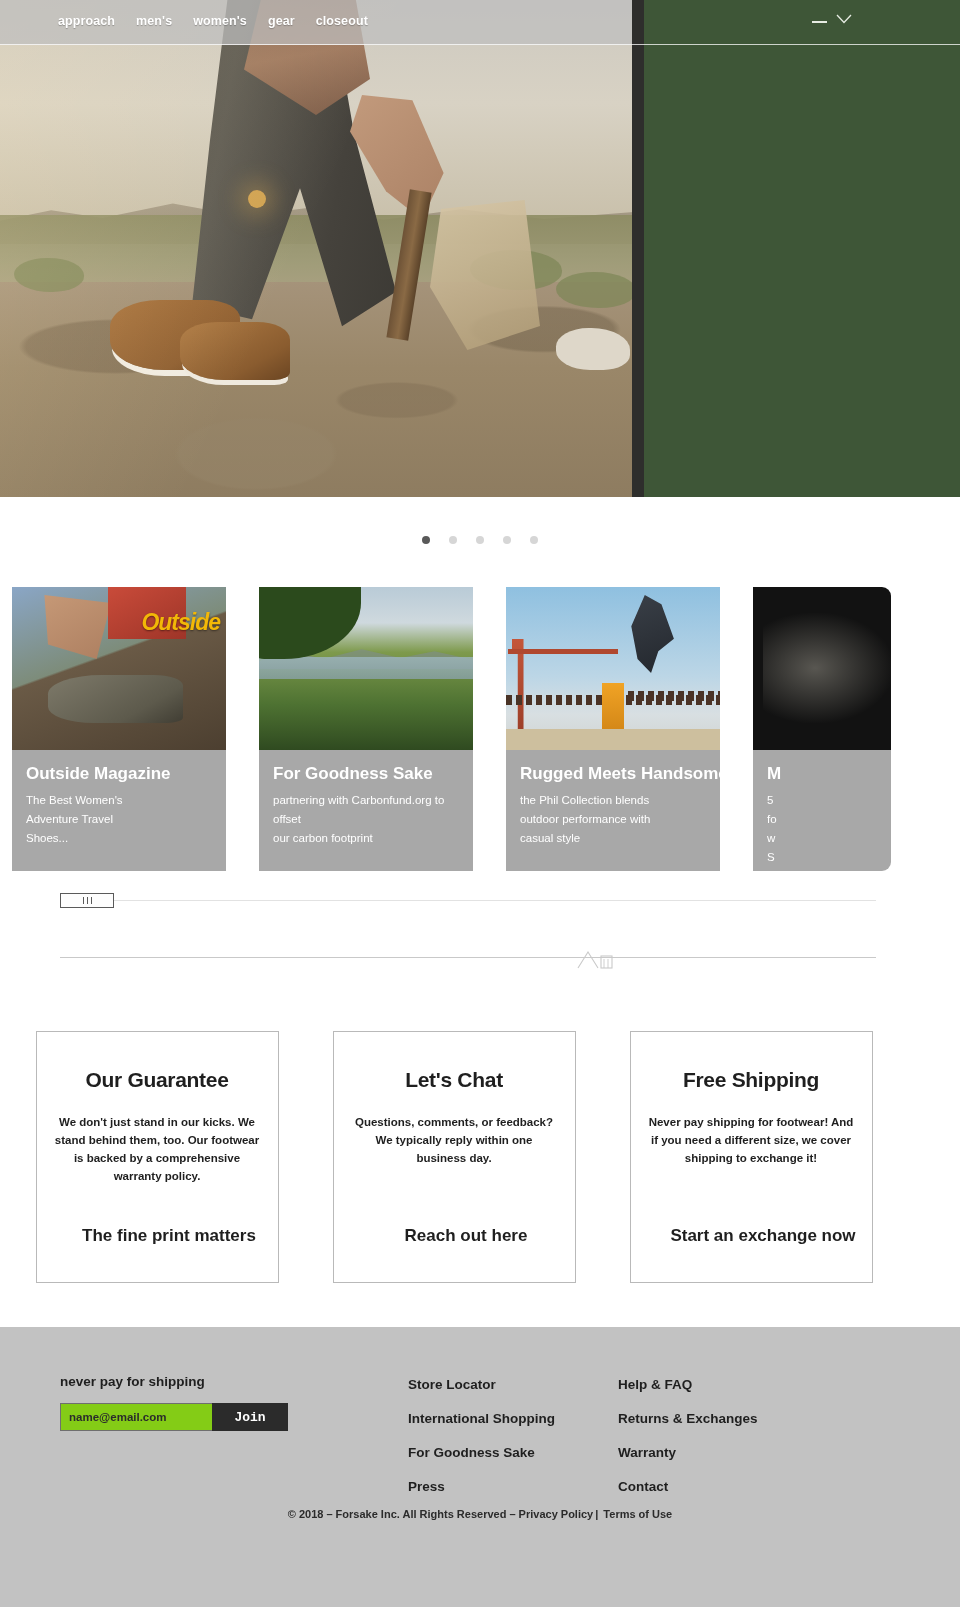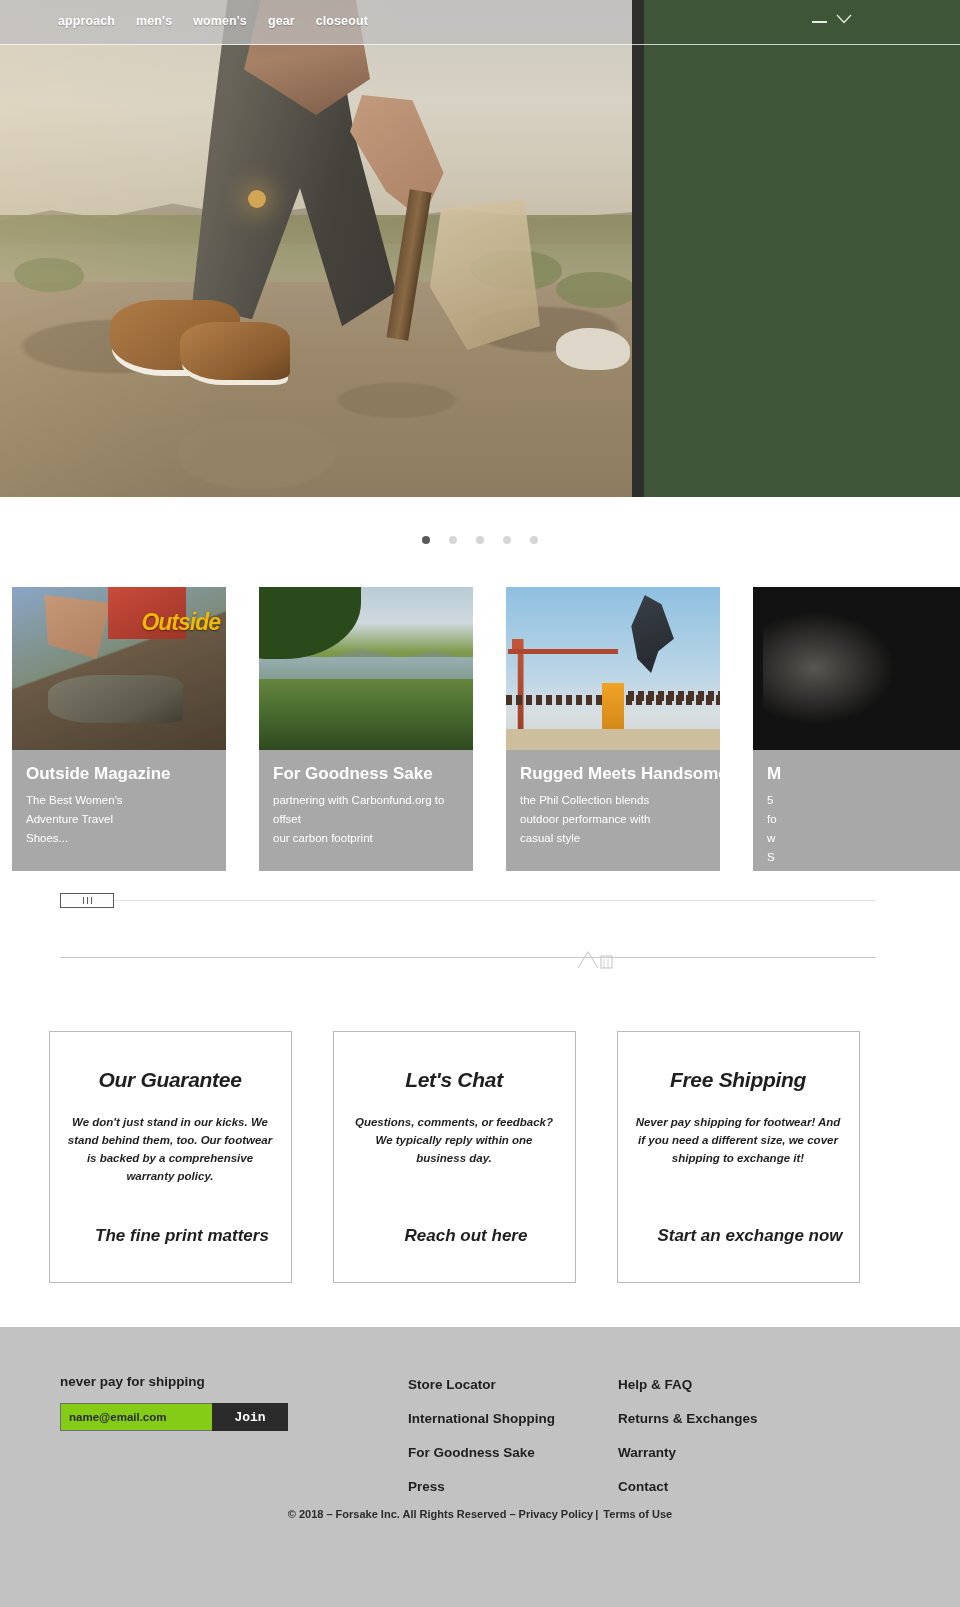--- a/index.html
+++ b/index.html
@@ -151,22 +151,23 @@
   .dots {
     position: absolute; left: 0; top: 497px; width: 960px; height: 85px;
     display: flex; align-items: center; justify-content: center; gap: 19px;
     background: #ffffff;
   }
   .dot { width: 8px; height: 8px; border-radius: 50%; background: #d6d6d6; }
   .dot.active { background: #595959; }
 
   
   .cards {
-    position: absolute; left: 0; top: 587px; width: 960px; height: 284px;
+    position: absolute; left: 0; top: 587px; width: 891px; height: 284px;
     overflow: hidden;
+    border-radius: 9px;
   }
   .cards-track { position: absolute; left: 12px; top: 0; display: flex; gap: 33px; }
   .card { width: 214px; height: 284px; position: relative; overflow: hidden; }
   .card-img { width: 100%; height: 163px; position: relative; overflow: hidden; }
   .card-body {
     position: absolute; left: 0; top: 163px; width: 100%; height: 121px;
     background: #a8a8a8; padding: 14px 14px 0 14px;
   }
   .card-title {
     color: #ffffff; font-size: 17px; font-weight: 700; line-height: 20px;
@@ -263,21 +264,21 @@
   .divider-wrap { position: absolute; left: 0; top: 940px; width: 960px; height: 36px; }
   .divider-line {
     position: absolute; left: 60px; top: 17px; width: 816px; height: 1px;
     background: #c9c9c9;
   }
   .divider-icon { position: absolute; left: 577px; top: 6px; }
 
   
   .boxes {
     position: absolute; left: 0; top: 1031px; width: 908px; height: 252px;
-    display: flex; justify-content: center; gap: 41px; font-style: italic;
+    display: flex; justify-content: center; gap: 54px;
   }
   .box {
     width: 243px; height: 252px; border: 1px solid #b9b9b9;
     background: #ffffff; position: relative;
     padding: 36px 17px 0 17px; text-align: center;
   }
   .box-title {
     font-size: 21px; font-weight: 700; color: #1f1f1f; letter-spacing: -.3px;
     margin-bottom: 21px;
   }

